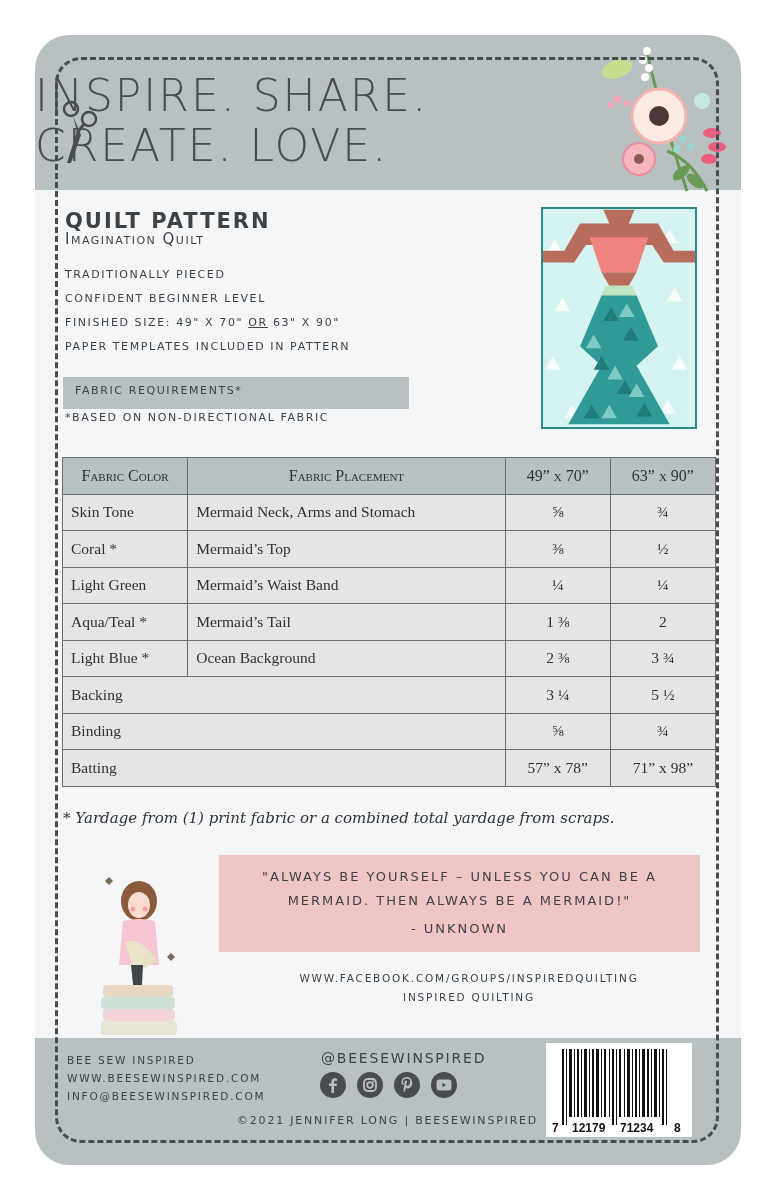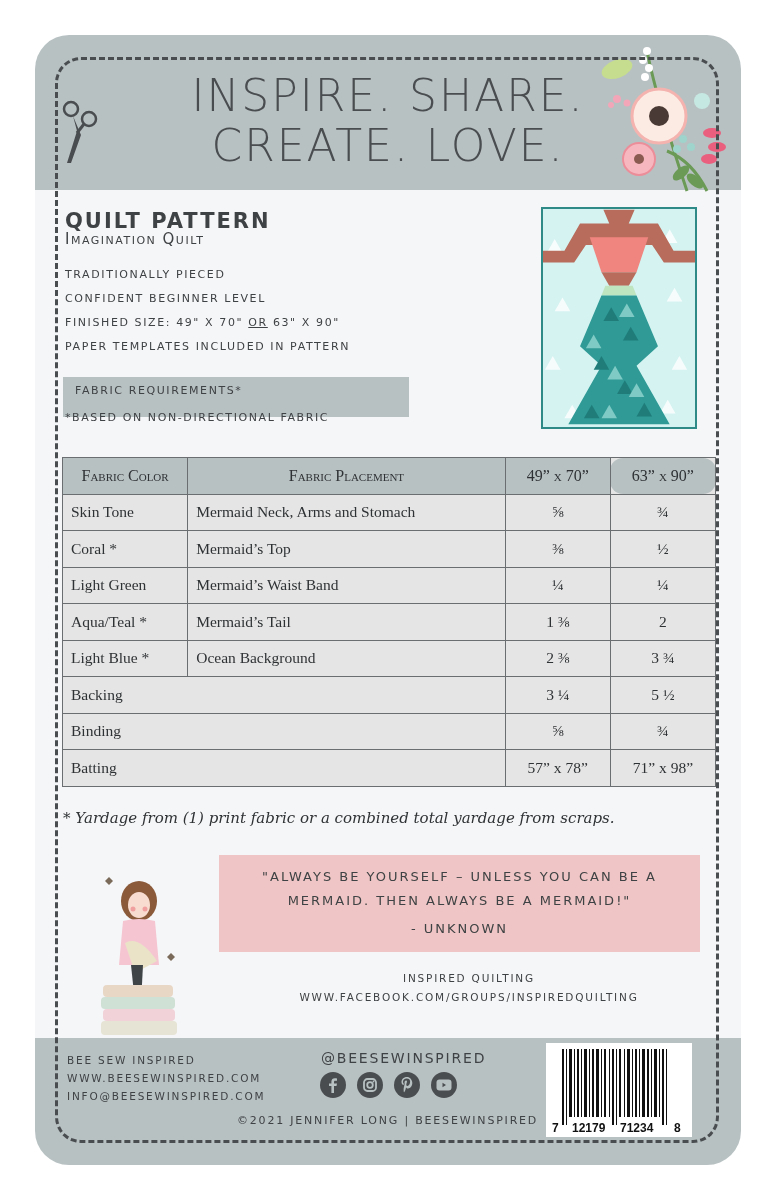--- a/index.html
+++ b/index.html
@@ -3,42 +3,42 @@
 <meta charset="utf-8">
 <style>
   html, body { margin:0; padding:0; }
   body { width:776px; height:1200px; background:#ffffff; position:relative; overflow:hidden;
          font-family:"DejaVu Sans", sans-serif; color:#3f4244; }
   .card { position:absolute; left:35px; top:35px; width:706px; height:1130px; border-radius:34px;
           background:#b8c1c2; overflow:hidden; }
   .inner { position:absolute; left:0; top:155px; width:706px; height:848px; background:#f5f6f8; }
   .stitch { position:absolute; left:20px; top:22px; width:664px; height:1086px;
             border:3px dashed #4a4d4f; border-radius:26px; box-sizing:border-box; pointer-events:none; }
-  .headline { position:absolute; left:0; top:36px; width:706px; text-align:center;
+  .headline { position:absolute; left:0; top:36px; width:706px; text-align:left;
               font-family:"DejaVu Sans", sans-serif; font-weight:200; font-size:44px; line-height:50px;
               letter-spacing:2px; color:#4a4d4f; }
   .scissors { position:absolute; left:22px; top:62px; width:44px; height:70px; }
   .floral { position:absolute; left:562px; top:6px; width:130px; height:160px; }
 
   .qp-title { position:absolute; left:30px; top:168px; font-size:21px; letter-spacing:2px; font-weight:bold; color:#3f4244;margin-top:6px; }
   .qp-sub { position:absolute; left:30px; top:195px; font-size:15px; letter-spacing:1.5px; font-variant:small-caps; color:#3f4244; }
   .spec { position:absolute; left:30px; font-size:11px; letter-spacing:1.6px; text-transform:uppercase; color:#3f4244; }
   .spec u { text-decoration:underline; }
-  .fabreq { position:absolute; left:28px; top:342px; width:346px; height:40px; background:#b8c1c2;
+  .fabreq { position:absolute; left:28px; top:342px; width:346px; height:32px; background:#b8c1c2;
             font-size:11px; letter-spacing:1.6px; text-transform:uppercase; line-height:28px; padding-left:12px; box-sizing:border-box; color:#3f4244; }
   .based { position:absolute; left:30px; top:376px; font-size:11px; letter-spacing:1.6px; text-transform:uppercase; color:#3f4244; }
 
   .quilt { position:absolute; left:506px; top:172px; width:156px; height:222px; border:2px solid #2e8a86; background:#d4f3f1; box-sizing:border-box; overflow:hidden; }
 
   table.fabric { position:absolute; left:27px; top:422px; width:654px; border-collapse:collapse;
                  font-family:Liberation Serif, serif; font-size:15.5px; color:#2f3234; background:#e5e5e5; }
   table.fabric th, table.fabric td { border:1.5px solid #6a6e70; height:35.5px; padding:0 8px; }
   table.fabric th { background:#b8c1c2; font-weight:normal; font-variant:small-caps; font-size:16px; }
   table.fabric td.num, table.fabric th.num { text-align:center; }
-  .c1 { width:108px; } .c2 { width:300px; } .c3 { width:88px; } .c4 { width:88px;border-radius:13px; }
+  .c1 { width:108px; } .c2 { width:300px; } .c3 { width:88px; } .c4 { width:88px; }
 
   .footnote { position:absolute; left:28px; top:774px; font-family:"DejaVu Serif", serif; font-style:italic; font-size:15px; color:#2f3234; }
 
   .quote { position:absolute; left:184px; top:820px; width:481px; height:97px; background:#efc6c5;
            text-align:center; font-size:13px; letter-spacing:2px; color:#3f4244; text-transform:uppercase; }
   .quote .l1 { margin-top:10px; line-height:24px; }
   .quote .auth { margin-top:8px; }
   .lady { position:absolute; left:60px; top:838px; width:90px; height:168px; }
 
   .join { position:absolute; left:224px; top:934px; width:420px; text-align:center; font-size:10.5px; letter-spacing:1.8px; line-height:19px; text-transform:uppercase; color:#3f4244; }
@@ -218,22 +218,22 @@
     <path d="M76 80 l4 4 l-4 4 l-4-4 z" fill="#7a6a5a"></path>
   </svg>
 
   <div class="quote">
     <div class="l1">"Always be yourself – unless you can be a</div>
     <div style="line-height:24px;">mermaid. Then always be a mermaid!"</div>
     <div class="auth">- Unknown</div>
   </div>
 
   <div class="join">
+    <div>www.facebook.com/groups/inspiredquilting</div>
     <div>Inspired Quilting</div>
-    <div>www.facebook.com/groups/inspiredquilting</div>
   </div>
 
   <div class="footer-left">
     <div>Bee Sew Inspired</div>
     <div>www.beesewinspired.com</div>
     <div>info@beesewinspired.com</div>
   </div>
 
   <div class="handle">@beesewinspired</div>
   <div class="social">

